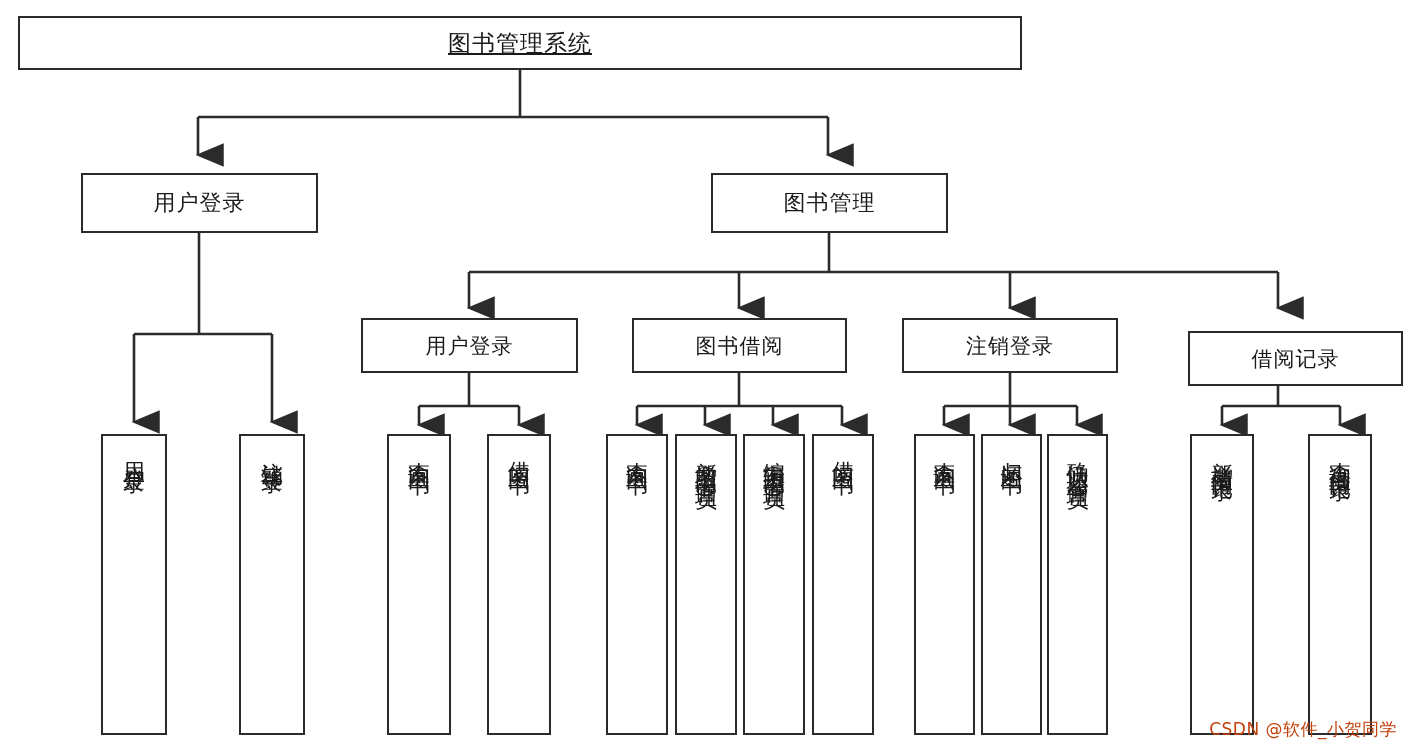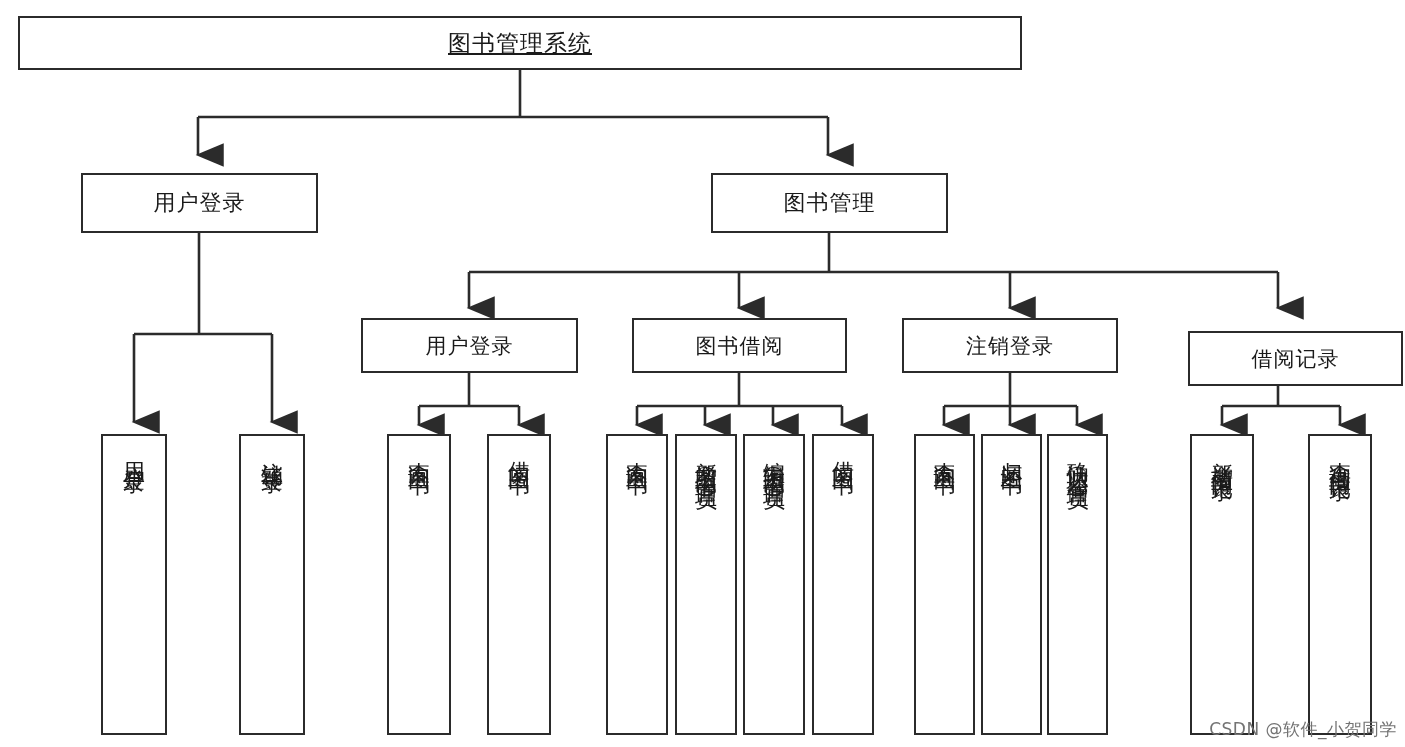--- a/index.html
+++ b/index.html
@@ -55,21 +55,21 @@
     line-height:1.28;
     letter-spacing:4px;
     white-space:nowrap;
     color:#1a1a1a;
   }
   .watermark{
     position:absolute;
     right:8px;
     bottom:6px;
     font-size:17px;
-    color:#737373;
+    color:#c2410c;
     letter-spacing:0.5px;
     white-space:nowrap;
   }
 </style>
 </head>
 <body>
 
 <div id="canvas">
 
   <svg id="wires" viewBox="0 0 1405 747" xmlns="http://www.w3.org/2000/svg">

